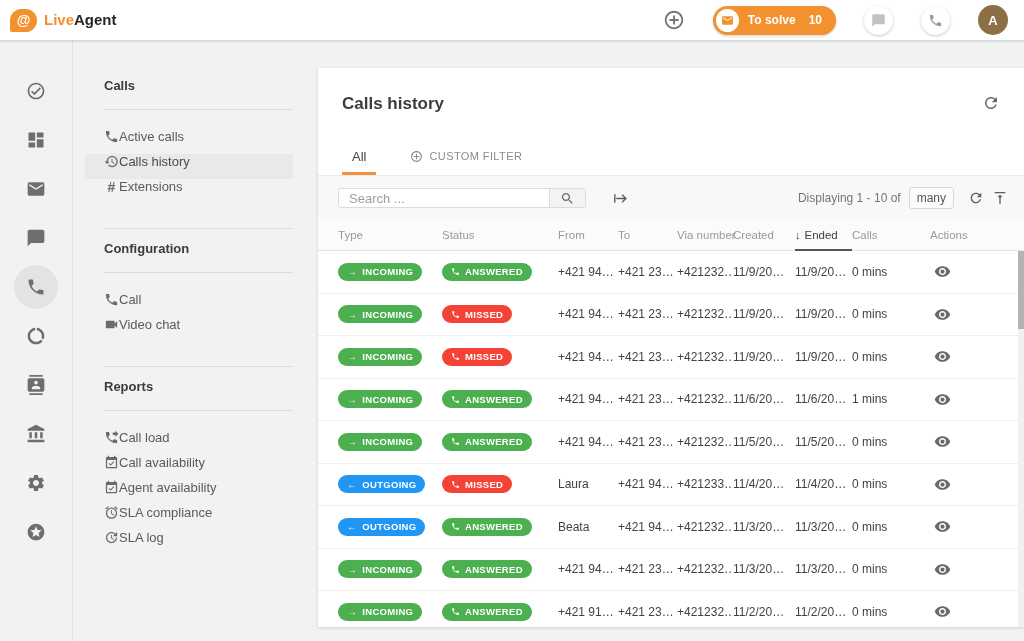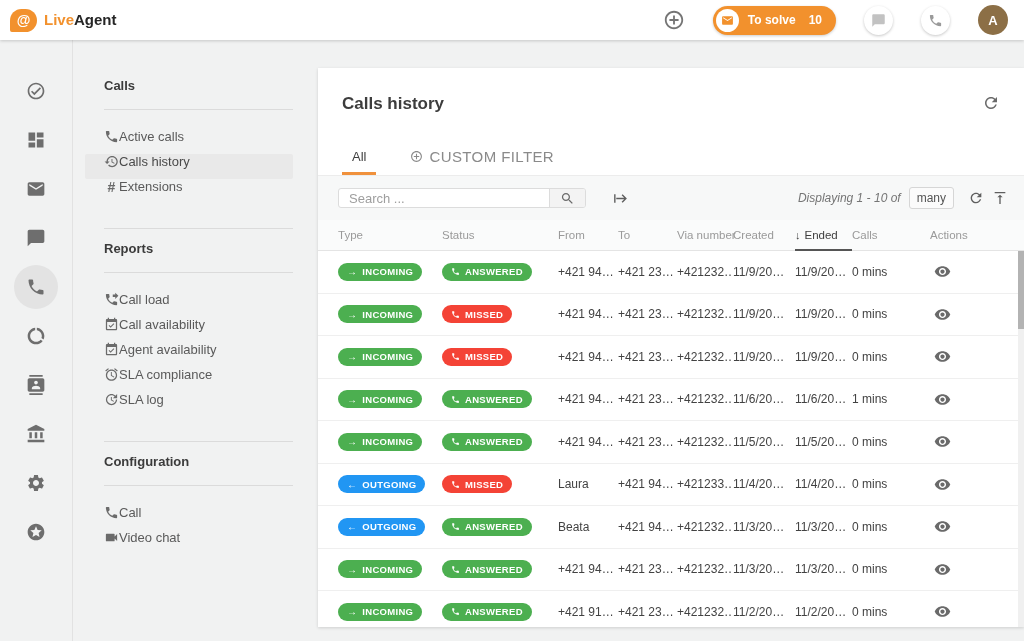--- a/index.html
+++ b/index.html
@@ -71,33 +71,33 @@
     flex:1; background:#fff; margin:28px 0 14px 0; position:relative;
     box-shadow:0 1px 3px rgba(0,0,0,.15); overflow:hidden;
   }
   .card-head { display:flex; justify-content:space-between; align-items:flex-start; padding:26px 24px 0; height:46px; }
   .card-title { font-size:17px; font-weight:700; color:#3d3d3d; margin:0; line-height:20px; }
   .refresh-btn { background:none; border:none; padding:0; cursor:pointer; display:flex; }
   .refresh-btn svg { fill:#6a6a6a; }
   .tabs { margin-top:26px; height:36px; display:flex; gap:24px; padding-left:24px; border-bottom:1px solid #ececec; }
   .tab { display:flex; align-items:center; gap:6px; padding:0 10px; font-size:13px; color:#3f3f3f; border-bottom:3px solid transparent; cursor:pointer; }
   .tab.active { border-bottom-color:#F0913C; }
-  .tab.filter { font-size:15px; color:#8a8a8a; letter-spacing:.4px; }
+  .tab.filter { font-size:11px; color:#8a8a8a; letter-spacing:.4px; }
   .tab.filter svg { fill:#8a8a8a; }
   
   .toolbar { height:44px; background:#f7f8f8; display:flex; align-items:center; padding:0 16px 0 20px; }
   .search { display:flex; height:20px; width:248px; background:#fff; border:1px solid #dcdcdc; border-radius:3px; overflow:hidden; }
   .search input { flex:1; border:none; outline:none; padding:0 10px; font-size:13px; color:#555; background:transparent; font-family:inherit; }
   .search input::placeholder { color:#9e9e9e; }
   .search-btn { width:36px; border:none; border-left:1px solid #dcdcdc; background:#f3f3f3; display:flex; align-items:center; justify-content:center; cursor:pointer; }
   .search-btn svg { fill:#6a6a6a; }
   .tb-icon { background:none; border:none; padding:0; margin-left:26px; cursor:pointer; display:flex; }
   .tb-icon svg { fill:#5f5f5f; }
   .toolbar-right { margin-left:auto; display:flex; align-items:center; }
-  .displaying { font-size:12px; color:#757575;font-style:italic; }
+  .displaying { font-size:12px; color:#757575; }
   .count-box { border:1px solid #d6d6d6; background:#fbfbfb; border-radius:3px; padding:3px 7px; font-size:12px; color:#555; margin:0 10px 0 8px; cursor:pointer; }
   .toolbar-right .tb-icon { margin-left:4px; }
   .toolbar-right .tb-icon + .tb-icon { margin-left:8px; }
   
   .grid-cols { display:grid; grid-template-columns:104px 116px 60px 59px 56px 62px 57px 78px 1fr; padding:0 16px 0 20px; }
   .thead { height:31px; align-items:center; background:#fafbfb; border-bottom:1px solid #e4e4e4; }
   .th { font-size:11.5px; color:#9a9a9a; white-space:nowrap; height:100%; display:flex; align-items:center; cursor:pointer; }
   .th.sorted { color:#3f3f3f; border-bottom:2px solid #555; margin-bottom:-1px; }
   .sort-arrow { margin-right:4px; font-size:11px; }
   .trow { height:42.5px; align-items:center; border-bottom:1px solid #efefef; background:#fff; cursor:pointer; }
@@ -234,20 +234,39 @@
               <span>Calls history</span>
             </div>
             <div class="menu-item">
               <span class="hash-glyph">#</span>
               <span>Extensions</span>
             </div>
           </div>
         </div>
         <div class="menu-section">
           <div class="menu-sep"></div>
+          <div class="menu-title">Configuration</div>
+          <div class="menu-divider"></div>
+          <div class="menu-items">
+            <div class="menu-item">
+              <svg viewBox="0 0 24 24" width="15" height="15">
+                <path d="M6.62 10.79c1.44 2.83 3.76 5.14 6.59 6.59l2.2-2.21c.27-.27.67-.36 1.02-.24 1.12.37 2.33.57 3.57.57.55 0 1 .45 1 1V20c0 .55-.45 1-1 1-9.39 0-17-7.61-17-17 0-.55.45-1 1-1h3.5c.55 0 1 .45 1 1 0 1.25.2 2.45.57 3.57.11.35.03.74-.25 1.02l-2.2 2.2z"></path>
+              </svg>
+              <span>Call</span>
+            </div>
+            <div class="menu-item">
+              <svg viewBox="0 0 24 24" width="15" height="15">
+                <path d="M17 10.5V7c0-.55-.45-1-1-1H4c-.55 0-1 .45-1 1v10c0 .55.45 1 1 1h12c.55 0 1-.45 1-1v-3.5l4 4v-11l-4 4z"></path>
+              </svg>
+              <span>Video chat</span>
+            </div>
+          </div>
+        </div>
+        <div class="menu-section">
+          <div class="menu-sep"></div>
           <div class="menu-title">Reports</div>
           <div class="menu-divider"></div>
           <div class="menu-items">
             <div class="menu-item">
               <svg viewBox="0 0 24 24" width="15" height="15">
                 <path d="M18 11l5-5-5-5v3h-4v4h4v3z"></path>
                 <path d="M6.62 10.79c1.44 2.83 3.76 5.14 6.59 6.59l2.2-2.21c.27-.27.67-.36 1.02-.24 1.12.37 2.33.57 3.57.57.55 0 1 .45 1 1V20c0 .55-.45 1-1 1-9.39 0-17-7.61-17-17 0-.55.45-1 1-1h3.5c.55 0 1 .45 1 1 0 1.25.2 2.45.57 3.57.11.35.03.74-.25 1.02l-2.2 2.2z"></path>
               </svg>
               <span>Call load</span>
             </div>
@@ -267,39 +286,20 @@
               <svg viewBox="0 0 24 24" width="15" height="15">
                 <path d="M22 5.72l-4.6-3.86-1.29 1.53 4.6 3.86L22 5.72zM7.88 3.39L6.6 1.86 2 5.71l1.29 1.53 4.59-3.85zM12.5 8H11v6l4.75 2.85.75-1.23-4-2.37V8zM12 4c-4.97 0-9 4.03-9 9s4.02 9 9 9c4.97 0 9-4.03 9-9s-4.03-9-9-9zm0 16c-3.87 0-7-3.13-7-7s3.13-7 7-7 7 3.13 7 7-3.13 7-7 7z"></path>
               </svg>
               <span>SLA compliance</span>
             </div>
             <div class="menu-item">
               <svg viewBox="0 0 24 24" width="15" height="15">
                 <path d="M21 10.12h-6.78l2.74-2.82c-2.73-2.7-7.15-2.8-9.88-.1-2.73 2.71-2.73 7.08 0 9.79s7.15 2.71 9.88 0C18.32 15.65 19 14.08 19 12.1h2c0 1.98-.88 4.55-2.64 6.29-3.51 3.48-9.21 3.48-12.72 0-3.5-3.47-3.53-9.11-.02-12.58s9.14-3.47 12.65 0L21 3v7.12zM12.5 8v4.25l3.5 2.08-.72 1.21L11 13V8h1.5z"></path>
               </svg>
               <span>SLA log</span>
-            </div>
-          </div>
-        </div>
-        <div class="menu-section">
-          <div class="menu-sep"></div>
-          <div class="menu-title">Configuration</div>
-          <div class="menu-divider"></div>
-          <div class="menu-items">
-            <div class="menu-item">
-              <svg viewBox="0 0 24 24" width="15" height="15">
-                <path d="M6.62 10.79c1.44 2.83 3.76 5.14 6.59 6.59l2.2-2.21c.27-.27.67-.36 1.02-.24 1.12.37 2.33.57 3.57.57.55 0 1 .45 1 1V20c0 .55-.45 1-1 1-9.39 0-17-7.61-17-17 0-.55.45-1 1-1h3.5c.55 0 1 .45 1 1 0 1.25.2 2.45.57 3.57.11.35.03.74-.25 1.02l-2.2 2.2z"></path>
-              </svg>
-              <span>Call</span>
-            </div>
-            <div class="menu-item">
-              <svg viewBox="0 0 24 24" width="15" height="15">
-                <path d="M17 10.5V7c0-.55-.45-1-1-1H4c-.55 0-1 .45-1 1v10c0 .55.45 1 1 1h12c.55 0 1-.45 1-1v-3.5l4 4v-11l-4 4z"></path>
-              </svg>
-              <span>Video chat</span>
             </div>
           </div>
         </div>
       </nav>
 
     <main class="card">
       <div class="card-head">
         <h1 class="card-title">Calls history</h1>
         <button class="refresh-btn" id="btn-refresh-panel">
             <svg viewBox="0 0 24 24" width="18" height="18">

